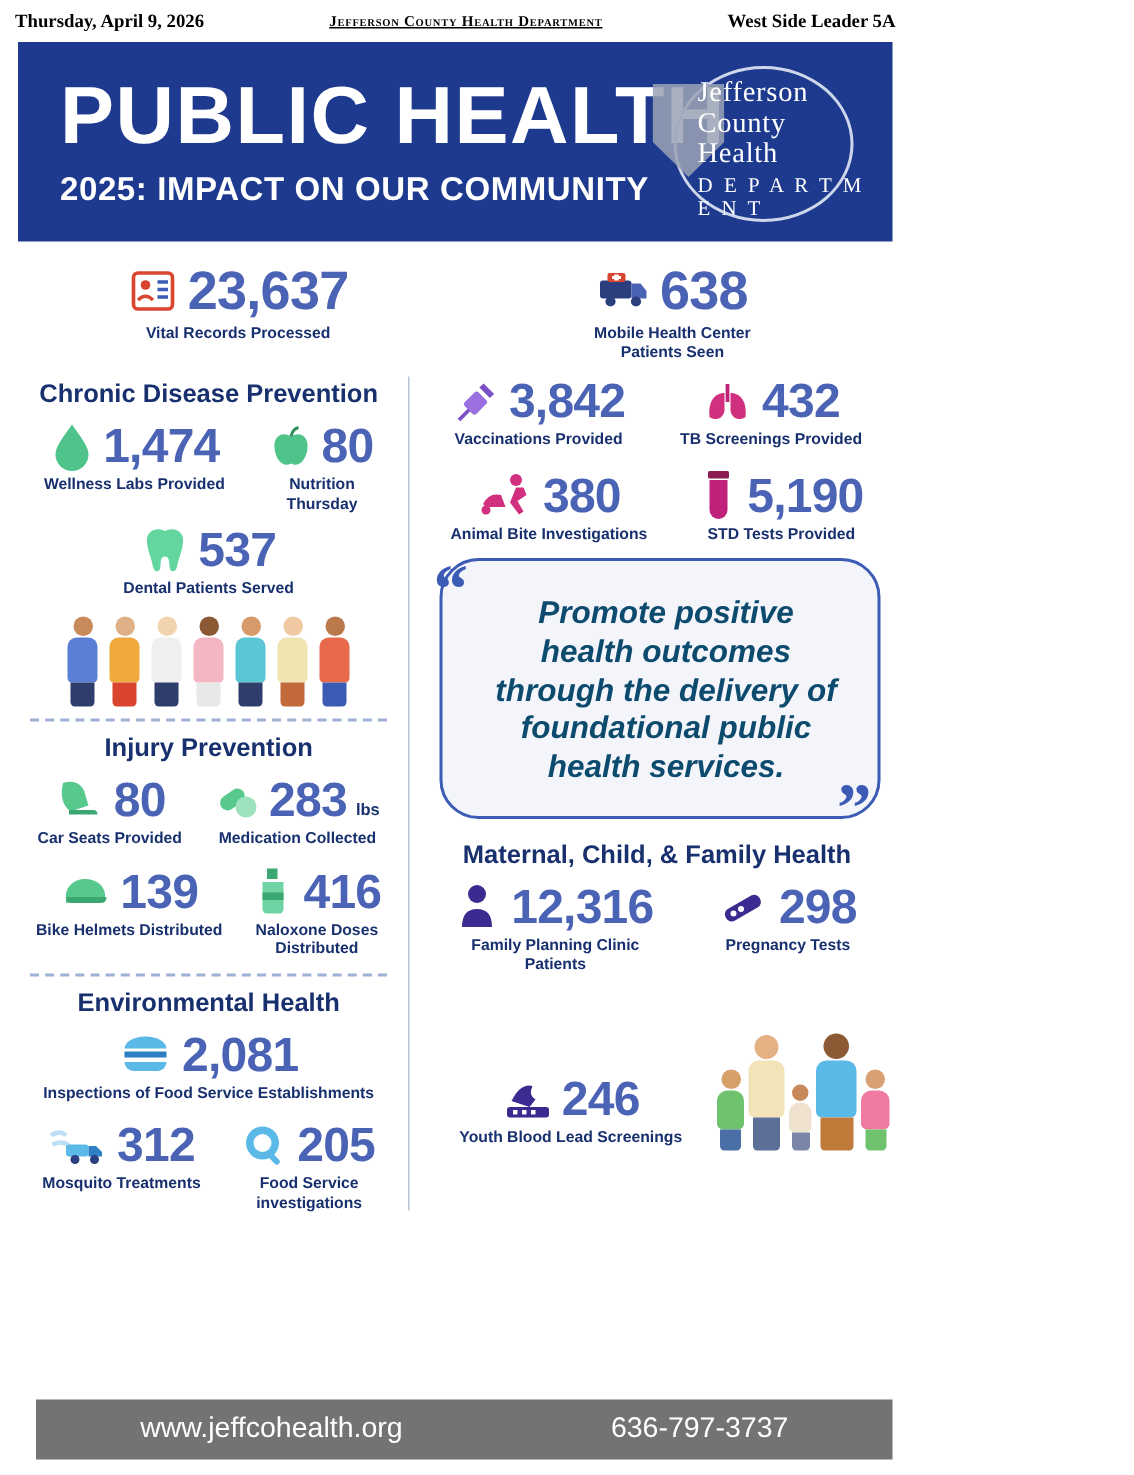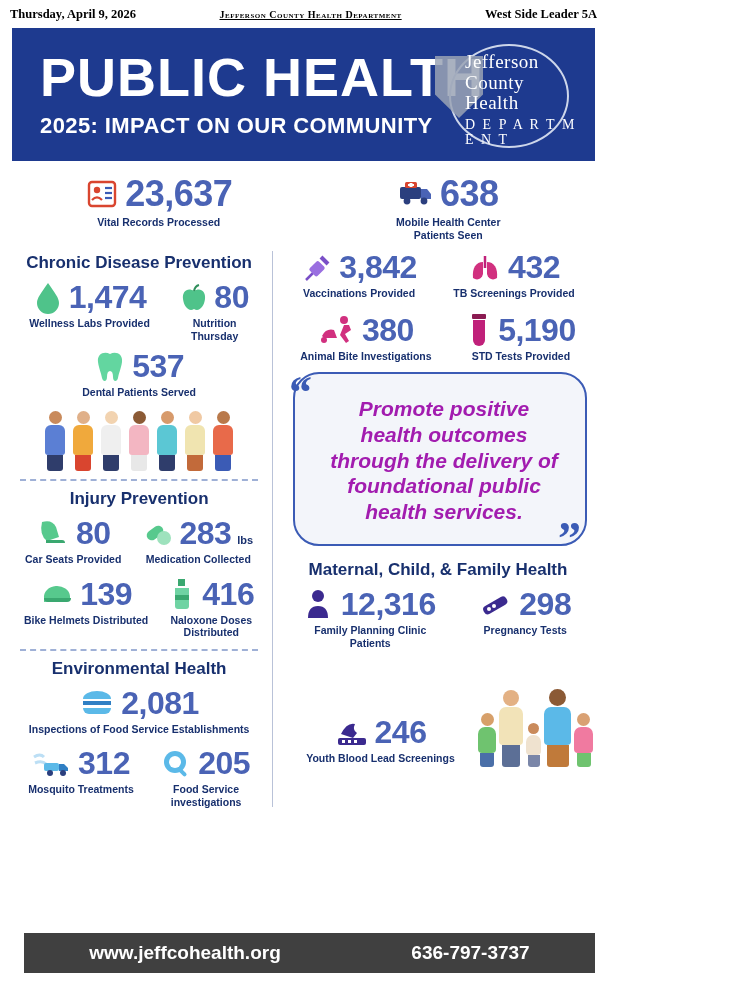--- a/index.html
+++ b/index.html
@@ -147,43 +147,43 @@
     margin:8px 6px 4px 10px;
     background:#f3f5fa;
     border:2px solid #3b5bb5;
     border-radius:26px;
     padding:22px 26px 20px 34px;
   }
   .quote-text {
     font-size:21px;
     font-weight:bold;
     font-style:italic;
-    color:#a21caf;
+    color:#0c4a6e;
     text-align:center;
     line-height:1.22;
   }
   .q-mark {
     position:absolute;
     font-size:46px;
     font-weight:bold;
     color:#3b5bb5;
     font-family:"Liberation Serif", serif;
     line-height:1;
   }
   .q-open { left:-6px; top:-4px; }
   .q-close { right:4px; bottom:-18px; }
 
   
   .footer {
     position:absolute;
     left:24px; right:12px; bottom:10px;
     height:40px;
-    background:#404040;
+    background:#737373;
     display:flex; align-items:center; justify-content:space-around;
-    color:#fff; font-size:19px; font-weight:bold;
+    color:#fff; font-size:19px; font-weight:normal;
   }
   .wrap { position:relative; width:607px; height:983px; }
 
   svg { display:block; }
 </style>
 </head>
 <body>
 
 <div class="wrap">
 

